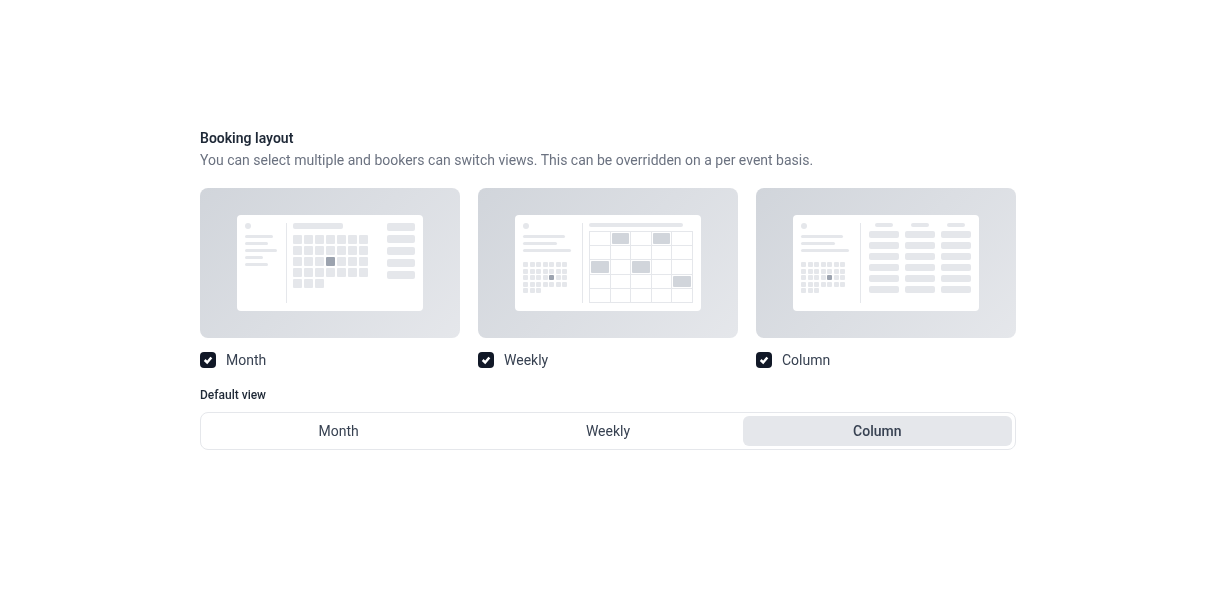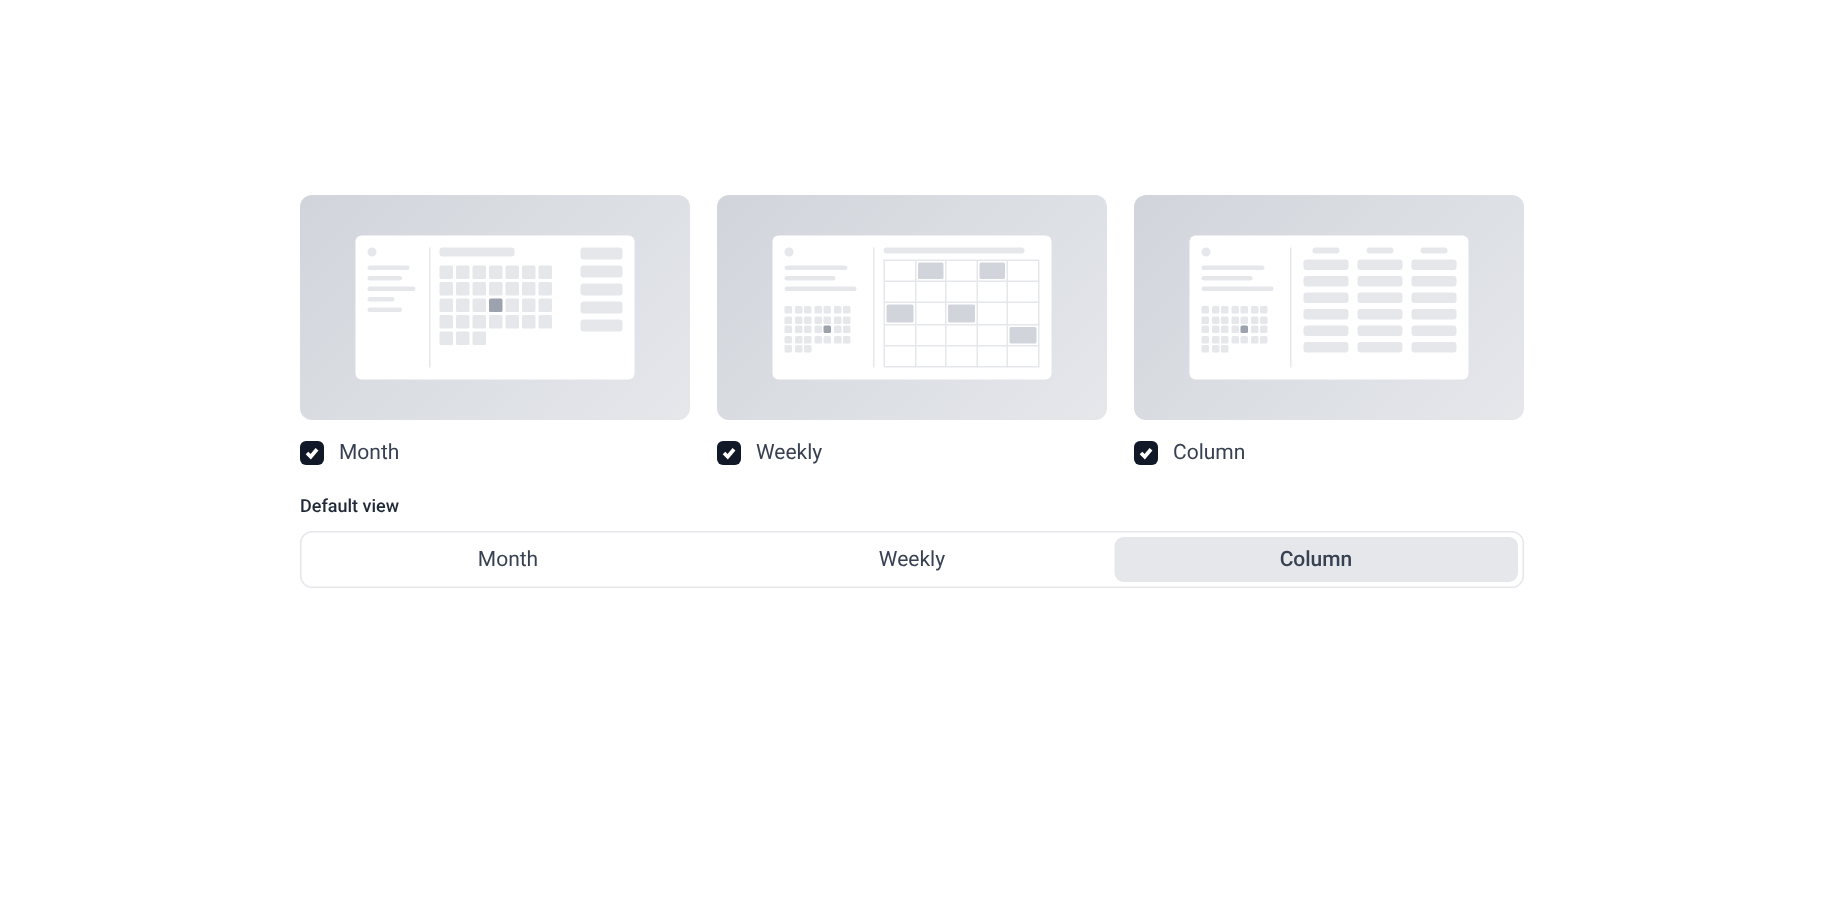--- a/index.html
+++ b/index.html
@@ -244,20 +244,22 @@
     }
     .segment.active {
       background: #e5e7eb;
       font-weight: 500;
     }
   </style>
 </head>
 <body>
 
 <div>
+  <div class="section-title">Booking layout</div>
+  <div class="section-description">You can select multiple and bookers can switch views. This can be overridden on a per event basis.</div>
 
   <div class="layout-options">
 
     <div class="layout-card">
       <div class="layout-preview">
         <div class="preview-window">
           <div class="preview-left">
             <div class="preview-dot"></div>
             <div class="preview-line w1"></div>
             <div class="preview-line w2"></div>

